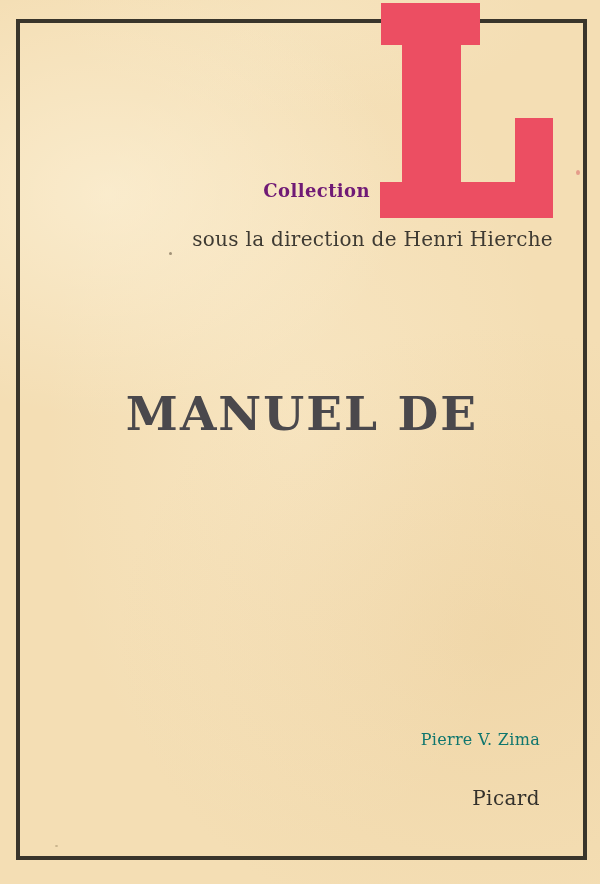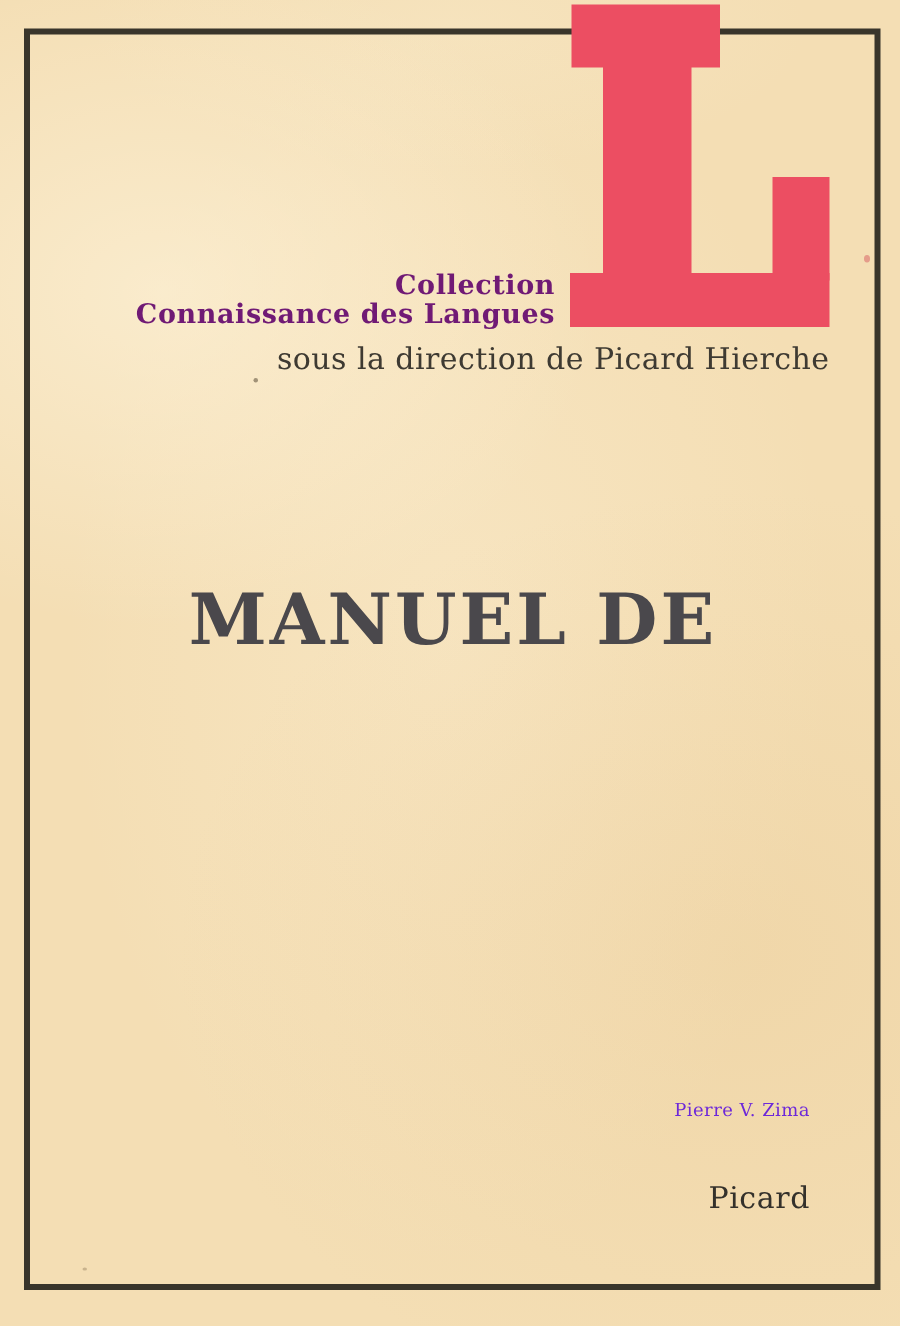--- a/index.html
+++ b/index.html
@@ -85,24 +85,24 @@
     letter-spacing: 2px;
     color: #4a484c;
   }
 
   .author {
     position: absolute;
     top: 730px;
     right: 60px;
     z-index: 3;
     text-align: right;
-    font-size: 12px;
+    font-size: 16px;
     line-height: 20px;
     letter-spacing: 0.3px;
-    color: #6d28d9;
+    color: #0f766e;
   }
 
   .publisher {
     position: absolute;
     top: 788px;
     right: 60px;
     z-index: 3;
     text-align: right;
     font-size: 20px;
     line-height: 20px;
@@ -124,24 +124,23 @@
 
 <div class="logo" role="img" aria-label="L">
   <div class="rect top-serif"></div>
   <div class="rect stem"></div>
   <div class="rect right-arm"></div>
   <div class="rect bottom-bar"></div>
 </div>
 
 <div class="collection">
   <div>Collection</div>
-  <div>Connaissance des Langues</div>
 </div>
 
-<div class="direction">sous la direction de Picard Hierche</div>
+<div class="direction">sous la direction de Henri Hierche</div>
 
 <div class="title">
   <div>MANUEL DE</div>
 </div>
 
 <div class="author">Pierre V. Zima</div>
 
 <div class="publisher">Picard</div>
 
 <div class="speck speck-1"></div>

